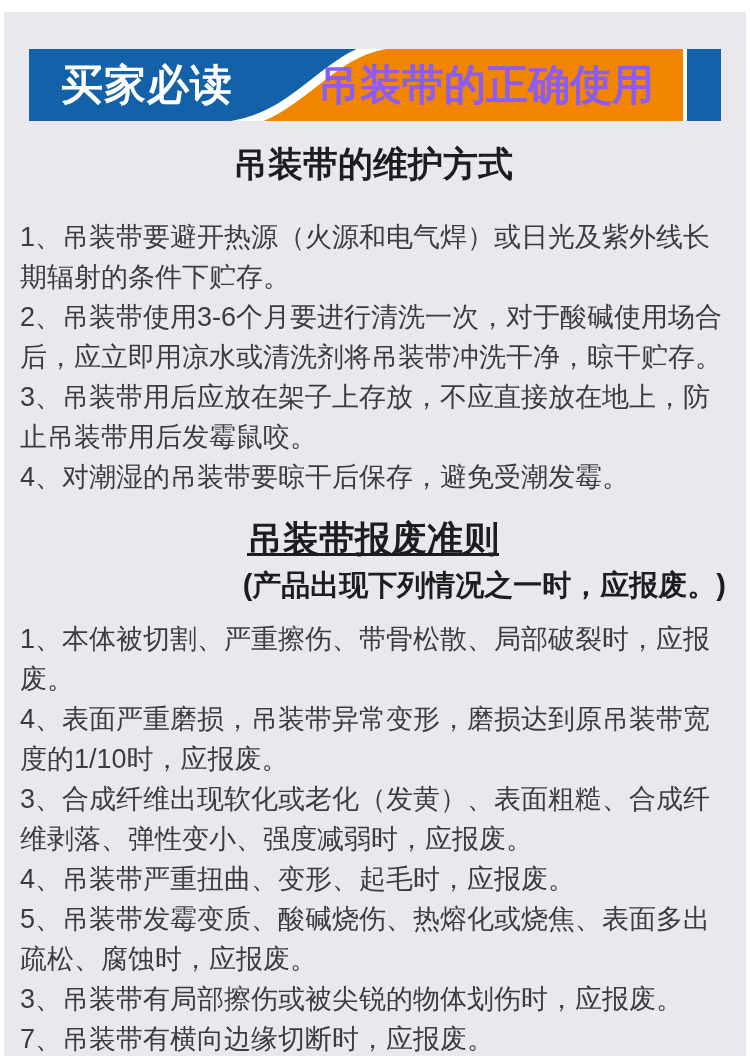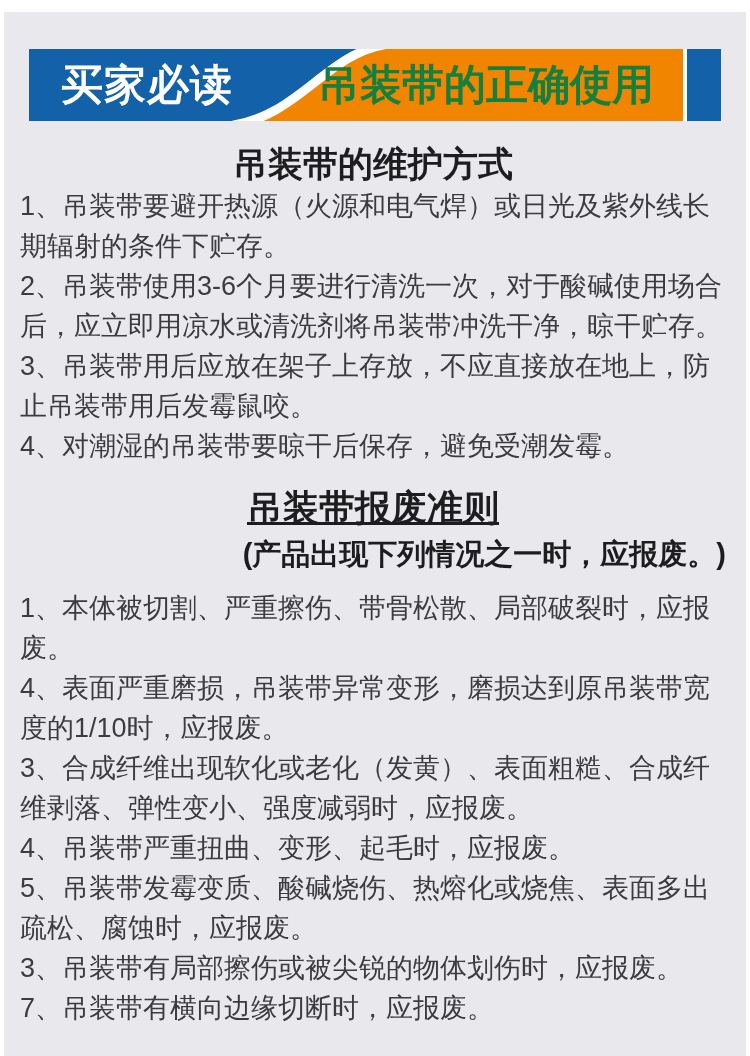--- a/index.html
+++ b/index.html
@@ -25,33 +25,33 @@
   .banner-art{position:absolute;left:0;top:0;display:block;}
   .banner-gap{position:absolute;left:654px;top:0;width:4px;height:72px;background:#ffffff;}
   .banner-bar{position:absolute;left:658px;top:0;width:34px;height:72px;background:var(--banner-blue,#1261a9);}
   .banner-left-label{
     position:absolute;left:12px;top:0;width:212px;height:72px;line-height:72px;
     text-align:center;font-size:42px;font-weight:800;color:#ffffff;letter-spacing:1px;
     white-space:nowrap;
   }
   .banner-right-label{
     position:absolute;left:282px;top:0;width:350px;height:72px;line-height:72px;
-    text-align:center;font-size:42px;font-weight:800;color:#15803d;
+    text-align:center;font-size:42px;font-weight:800;color:#8b5cf6;
     white-space:nowrap;
   }
   
   .content{
     position:absolute;left:20px;top:142px;width:706px;
     color:#3b3b40;font-size:27px;line-height:40px;
   }
   .sec-title{
     margin:0;text-align:center;
     font-size:35px;line-height:44px;font-weight:700;color:#1d1d1f;
   }
-  .sec-title.first{margin-bottom:0;}
+  .sec-title.first{margin-bottom:31px;}
   .sec-title.scrap{margin-top:20px;font-size:36px;text-decoration:underline;}
   .sec-subtitle{
     margin:4px 0 14px 0;text-align:right;
     font-size:29px;line-height:40px;font-weight:700;color:#1d1d1f;
   }
   .item{margin:0;}
 </style>
 </head>
 <body>
 

